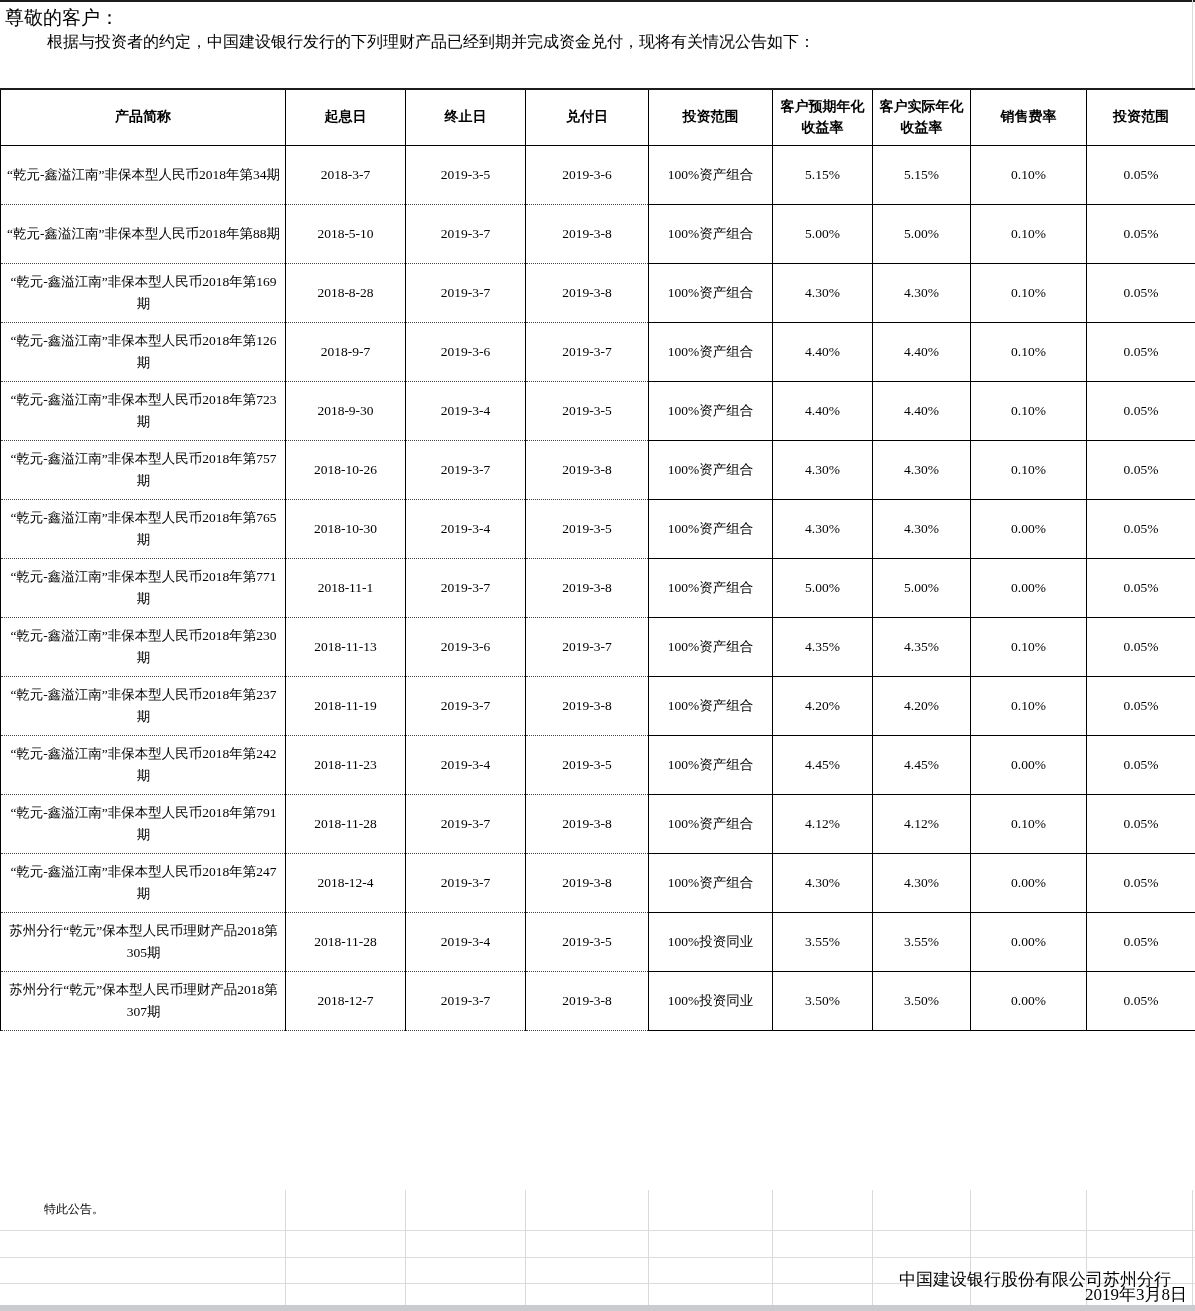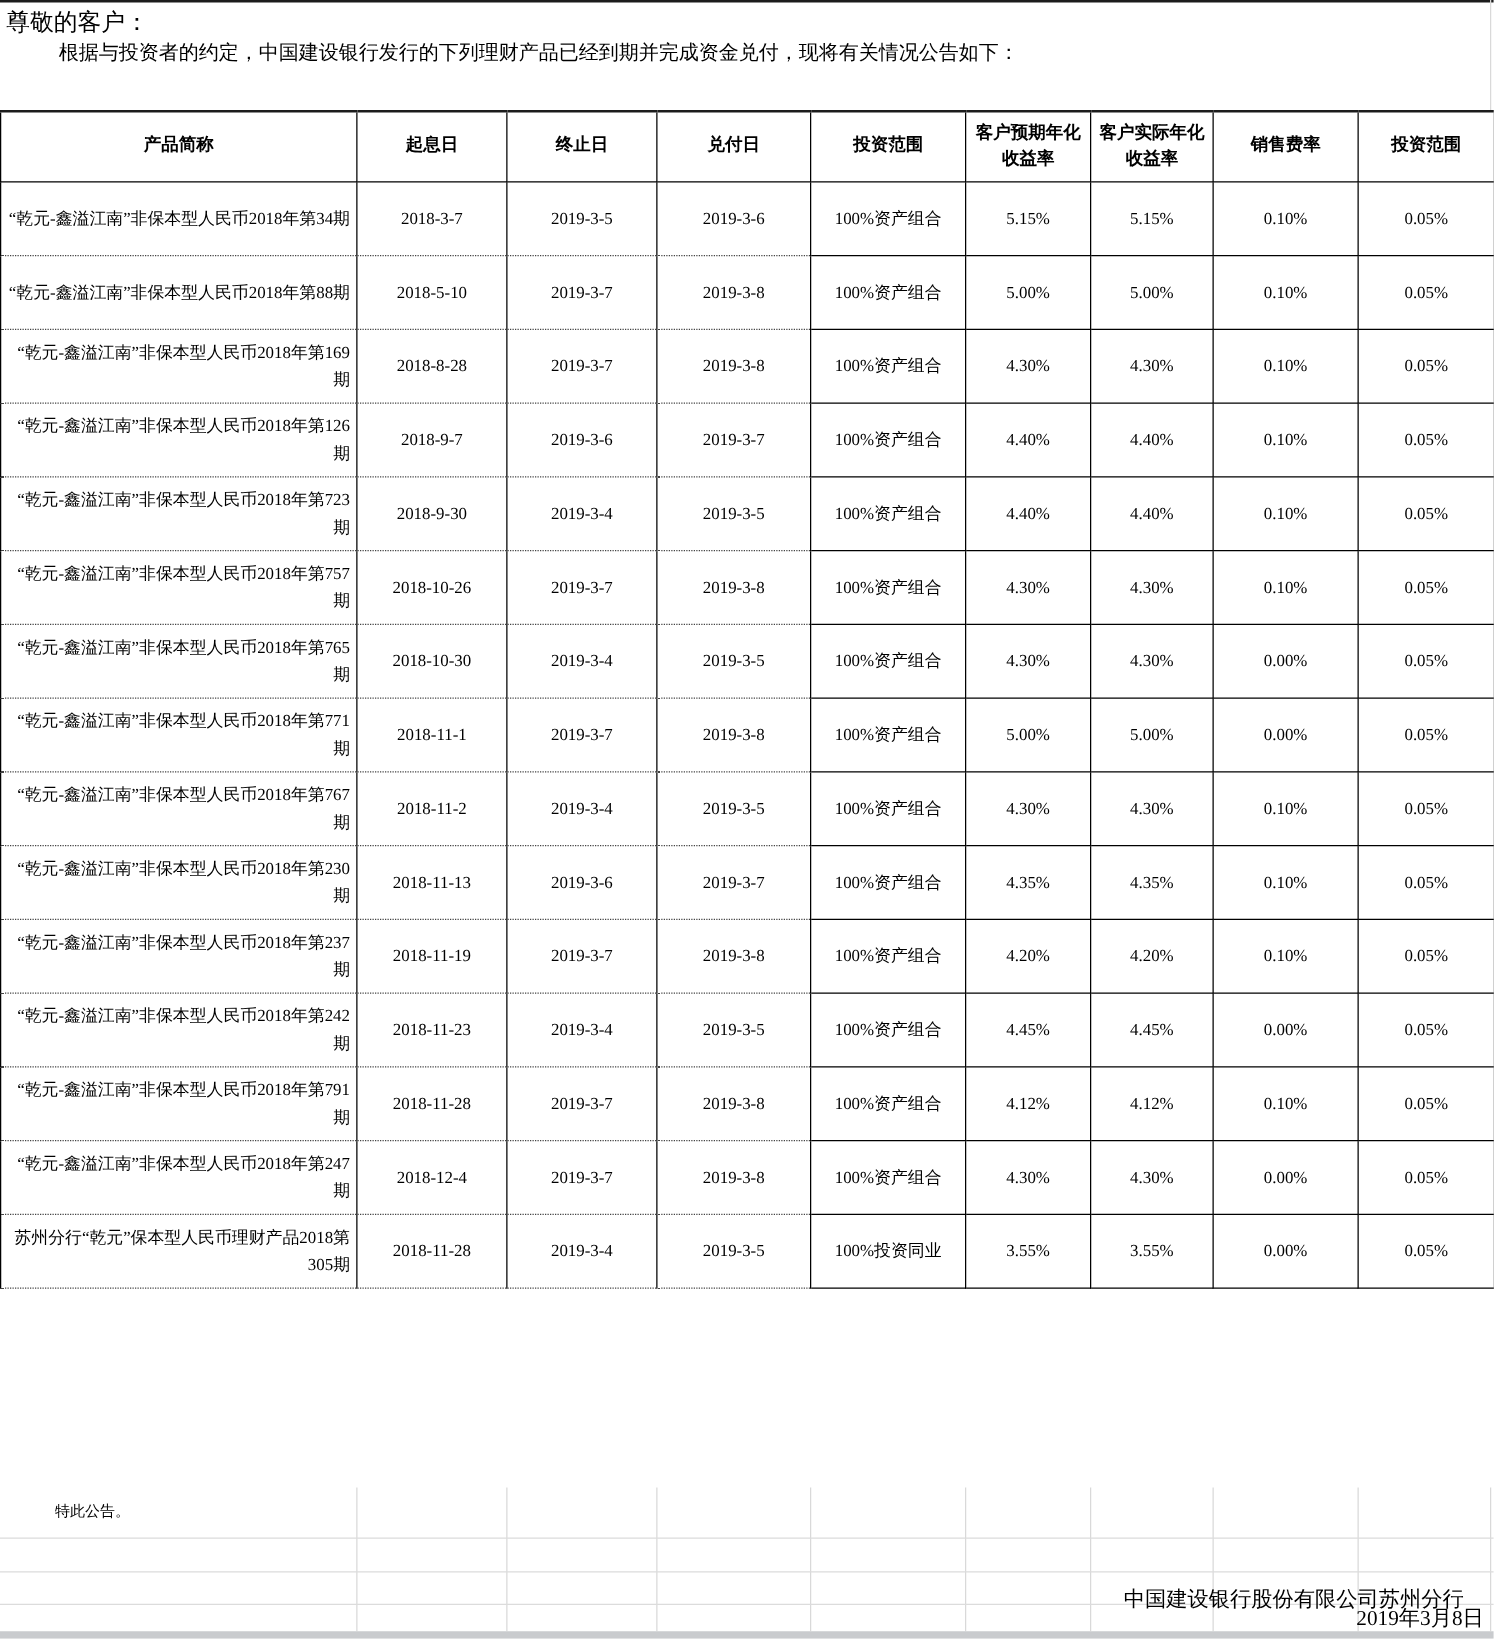--- a/index.html
+++ b/index.html
@@ -24,21 +24,21 @@
   }
   table.products th:first-child, table.products td:first-child { border-left:1px solid #000; }
   table.products thead th {
     border-top:2px solid #1c1c1c; border-bottom:1px solid #000;
     height:53px; font-size:14px; font-weight:bold; text-align:center;
     padding:1px 2px; line-height:1.45;
   }
   table.products tbody td { height:54px; font-size:13.5px; }
   td.dotted { border-bottom:1px dotted #444; }
   td.solid  { border-bottom:1px solid #000; }
-  td.name   { text-align:right; padding:2px 5px 2px 6px; line-height:1.6; word-break:break-all; }
+  td.name   { text-align:center; padding:2px 5px 2px 6px; line-height:1.6; word-break:break-all; }
   td.c      { text-align:center; padding:2px; }
 
   .grid-v { position:absolute; width:1px; background:#d9d9d9; }
   .grid-h { position:absolute; height:1px; left:0; width:1195px; background:#dcdcdc; }
 
   .closing   { position:absolute; top:1201px; left:44px;  font-size:12px; margin:0; }
   .signature { position:absolute; top:1252px; right:8px;  font-size:17px; margin:16px; }
   .docdate   { position:absolute; top:1283px; right:8px;  font-size:17px; margin:0; }
   .bottom-strip { position:absolute; top:1305px; left:0; width:1195px; height:6px; background:#c9cbce; }
 </style>
@@ -159,31 +159,20 @@
         <td class="dotted c">2018-11-1</td>
         <td class="dotted c">2019-3-7</td>
         <td class="dotted c">2019-3-8</td>
         <td class="solid c">100%资产组合</td>
         <td class="solid c">5.00%</td>
         <td class="solid c">5.00%</td>
         <td class="solid c">0.00%</td>
         <td class="solid c">0.05%</td>
       </tr>
       <tr>
-        <td class="dotted name">“乾元-鑫溢江南”非保本型人民币2018年第767期</td>
-        <td class="dotted c">2018-11-2</td>
-        <td class="dotted c">2019-3-4</td>
-        <td class="dotted c">2019-3-5</td>
-        <td class="solid c">100%资产组合</td>
-        <td class="solid c">4.30%</td>
-        <td class="solid c">4.30%</td>
-        <td class="solid c">0.10%</td>
-        <td class="solid c">0.05%</td>
-      </tr>
-      <tr>
         <td class="dotted name">“乾元-鑫溢江南”非保本型人民币2018年第230期</td>
         <td class="dotted c">2018-11-13</td>
         <td class="dotted c">2019-3-6</td>
         <td class="dotted c">2019-3-7</td>
         <td class="solid c">100%资产组合</td>
         <td class="solid c">4.35%</td>
         <td class="solid c">4.35%</td>
         <td class="solid c">0.10%</td>
         <td class="solid c">0.05%</td>
       </tr>
@@ -232,20 +221,31 @@
         <td class="solid c">0.05%</td>
       </tr>
       <tr>
         <td class="dotted name">苏州分行“乾元”保本型人民币理财产品2018第305期</td>
         <td class="dotted c">2018-11-28</td>
         <td class="dotted c">2019-3-4</td>
         <td class="dotted c">2019-3-5</td>
         <td class="solid c">100%投资同业</td>
         <td class="solid c">3.55%</td>
         <td class="solid c">3.55%</td>
+        <td class="solid c">0.00%</td>
+        <td class="solid c">0.05%</td>
+      </tr>
+      <tr>
+        <td class="dotted name">苏州分行“乾元”保本型人民币理财产品2018第307期</td>
+        <td class="dotted c">2018-12-7</td>
+        <td class="dotted c">2019-3-7</td>
+        <td class="dotted c">2019-3-8</td>
+        <td class="solid c">100%投资同业</td>
+        <td class="solid c">3.50%</td>
+        <td class="solid c">3.50%</td>
         <td class="solid c">0.00%</td>
         <td class="solid c">0.05%</td>
       </tr>
     </tbody>
 </table>
 
 <div id="grids">
     <div class="grid-v" style="left: 285px; top: 1190px; height: 115px;"></div>
     <div class="grid-v" style="left: 405px; top: 1190px; height: 115px;"></div>
     <div class="grid-v" style="left: 525px; top: 1190px; height: 115px;"></div>

